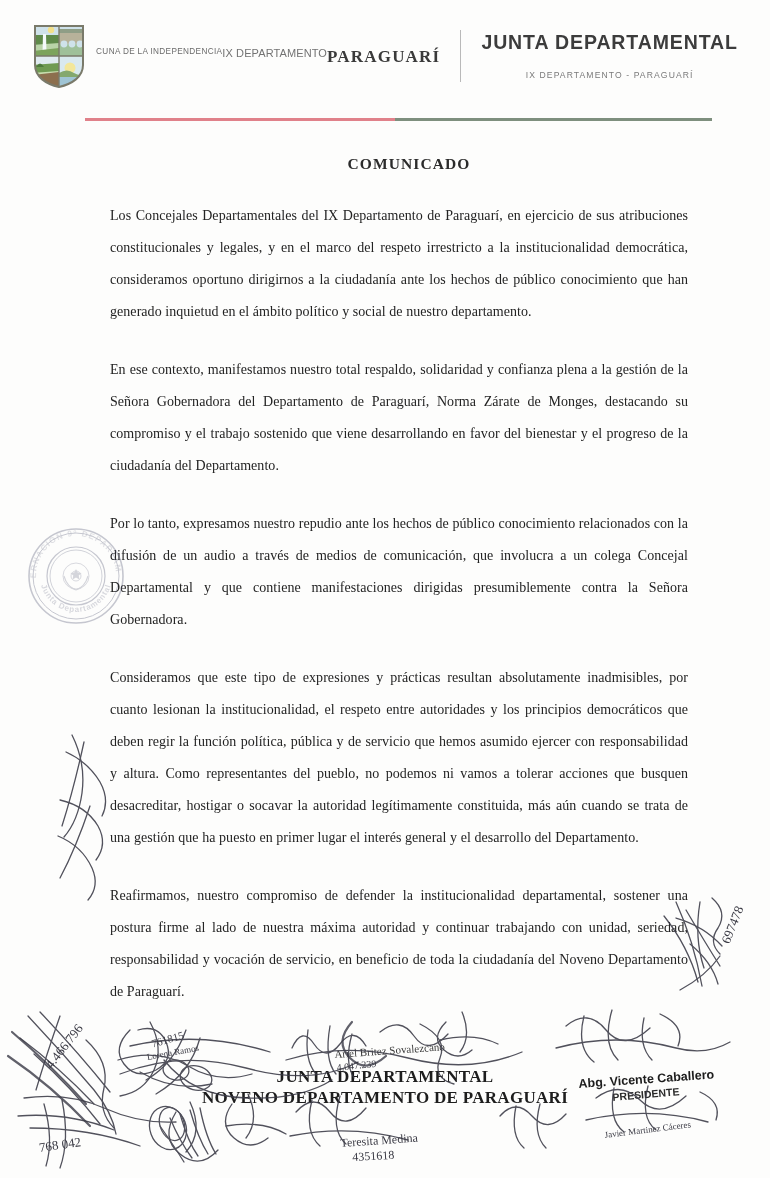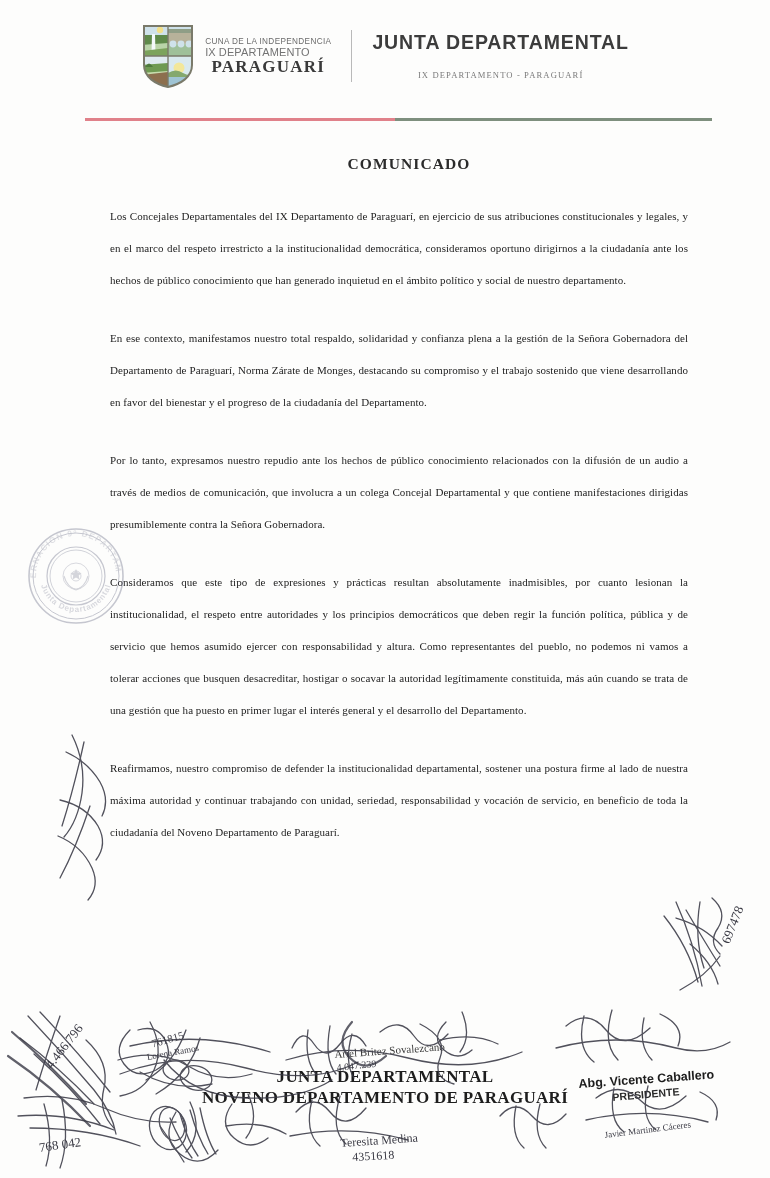--- a/index.html
+++ b/index.html
@@ -34,21 +34,21 @@
     gap: 0px;
   }
   .crest {
     width: 54px;
     height: 66px;
     margin-right: 10px;
     flex: none;
   }
   .gov-block {
     display: flex;
-    flex-direction: column;
+    flex-direction: row;
     justify-content: center;
     line-height: 1.04;
     padding-top: 2px;
   }
   .gov-line1 {
     font-family: "Liberation Sans", sans-serif;
     font-size: 8.2px;
     letter-spacing: 0.35px;
     color: #6b6b6b;
     text-transform: uppercase;
@@ -84,21 +84,21 @@
   }
   .junta-line1 {
     font-family: "Liberation Sans", sans-serif;
     font-size: 19.5px;
     font-weight: bold;
     letter-spacing: 0.9px;
     color: #3c3c3c;
     text-transform: uppercase;
   }
   .junta-line2 {
-    font-family: Liberation Serif, serif;
+    font-family: Liberation Sans, sans-serif;
     font-size: 8.6px;
     letter-spacing: 1.1px;
     color: #7a7a7a;
     text-transform: uppercase;
     text-align: center;
     margin-top: 18px;
   }
 
   
   .divider {
@@ -126,21 +126,21 @@
     padding-left: 24px;
   }
   .content {
     position: absolute;
     left: 110px;
     top: 200px;
     width: 578px;
   }
   .para {
     font-family: "Liberation Serif", serif;
-    font-size: 11px;
+    font-size: 14px;
     line-height: 32px;
     text-align: justify;
     color: #232323;
     margin: 0 0 26px 0;
     letter-spacing: 0.05px;
   }
   .para:last-child { margin-bottom: 0; }
 
   
   .signblock {

